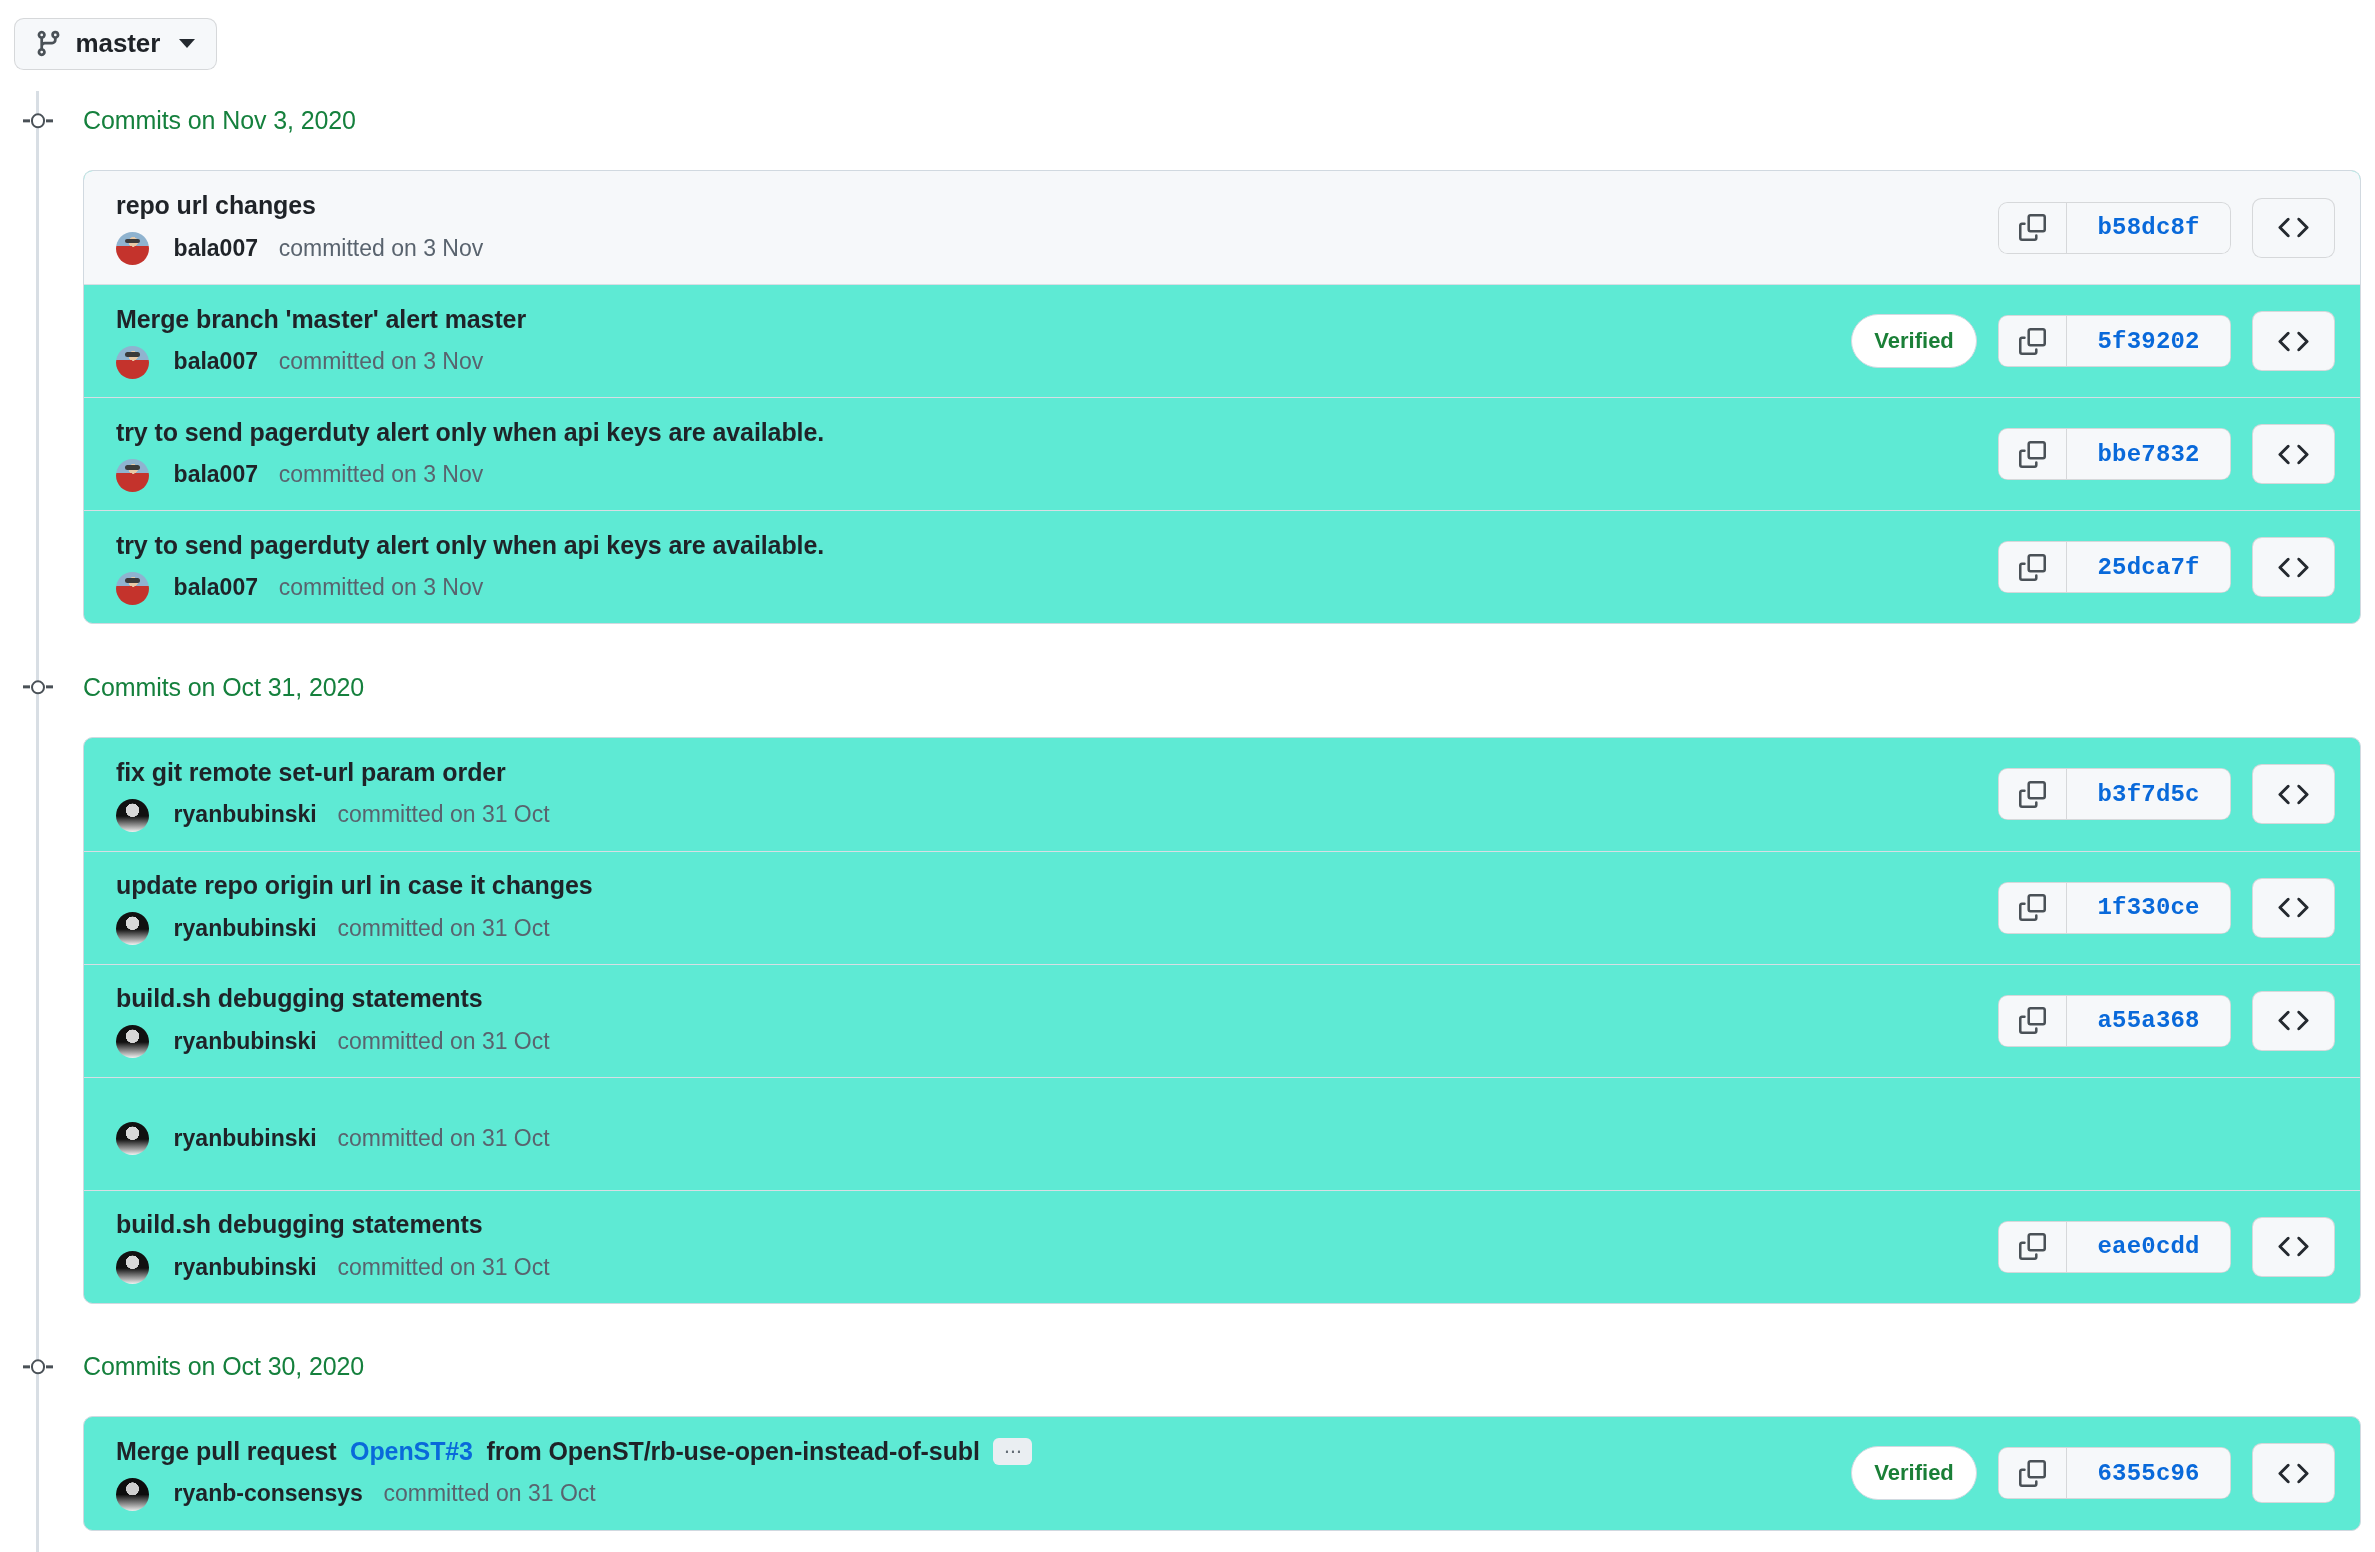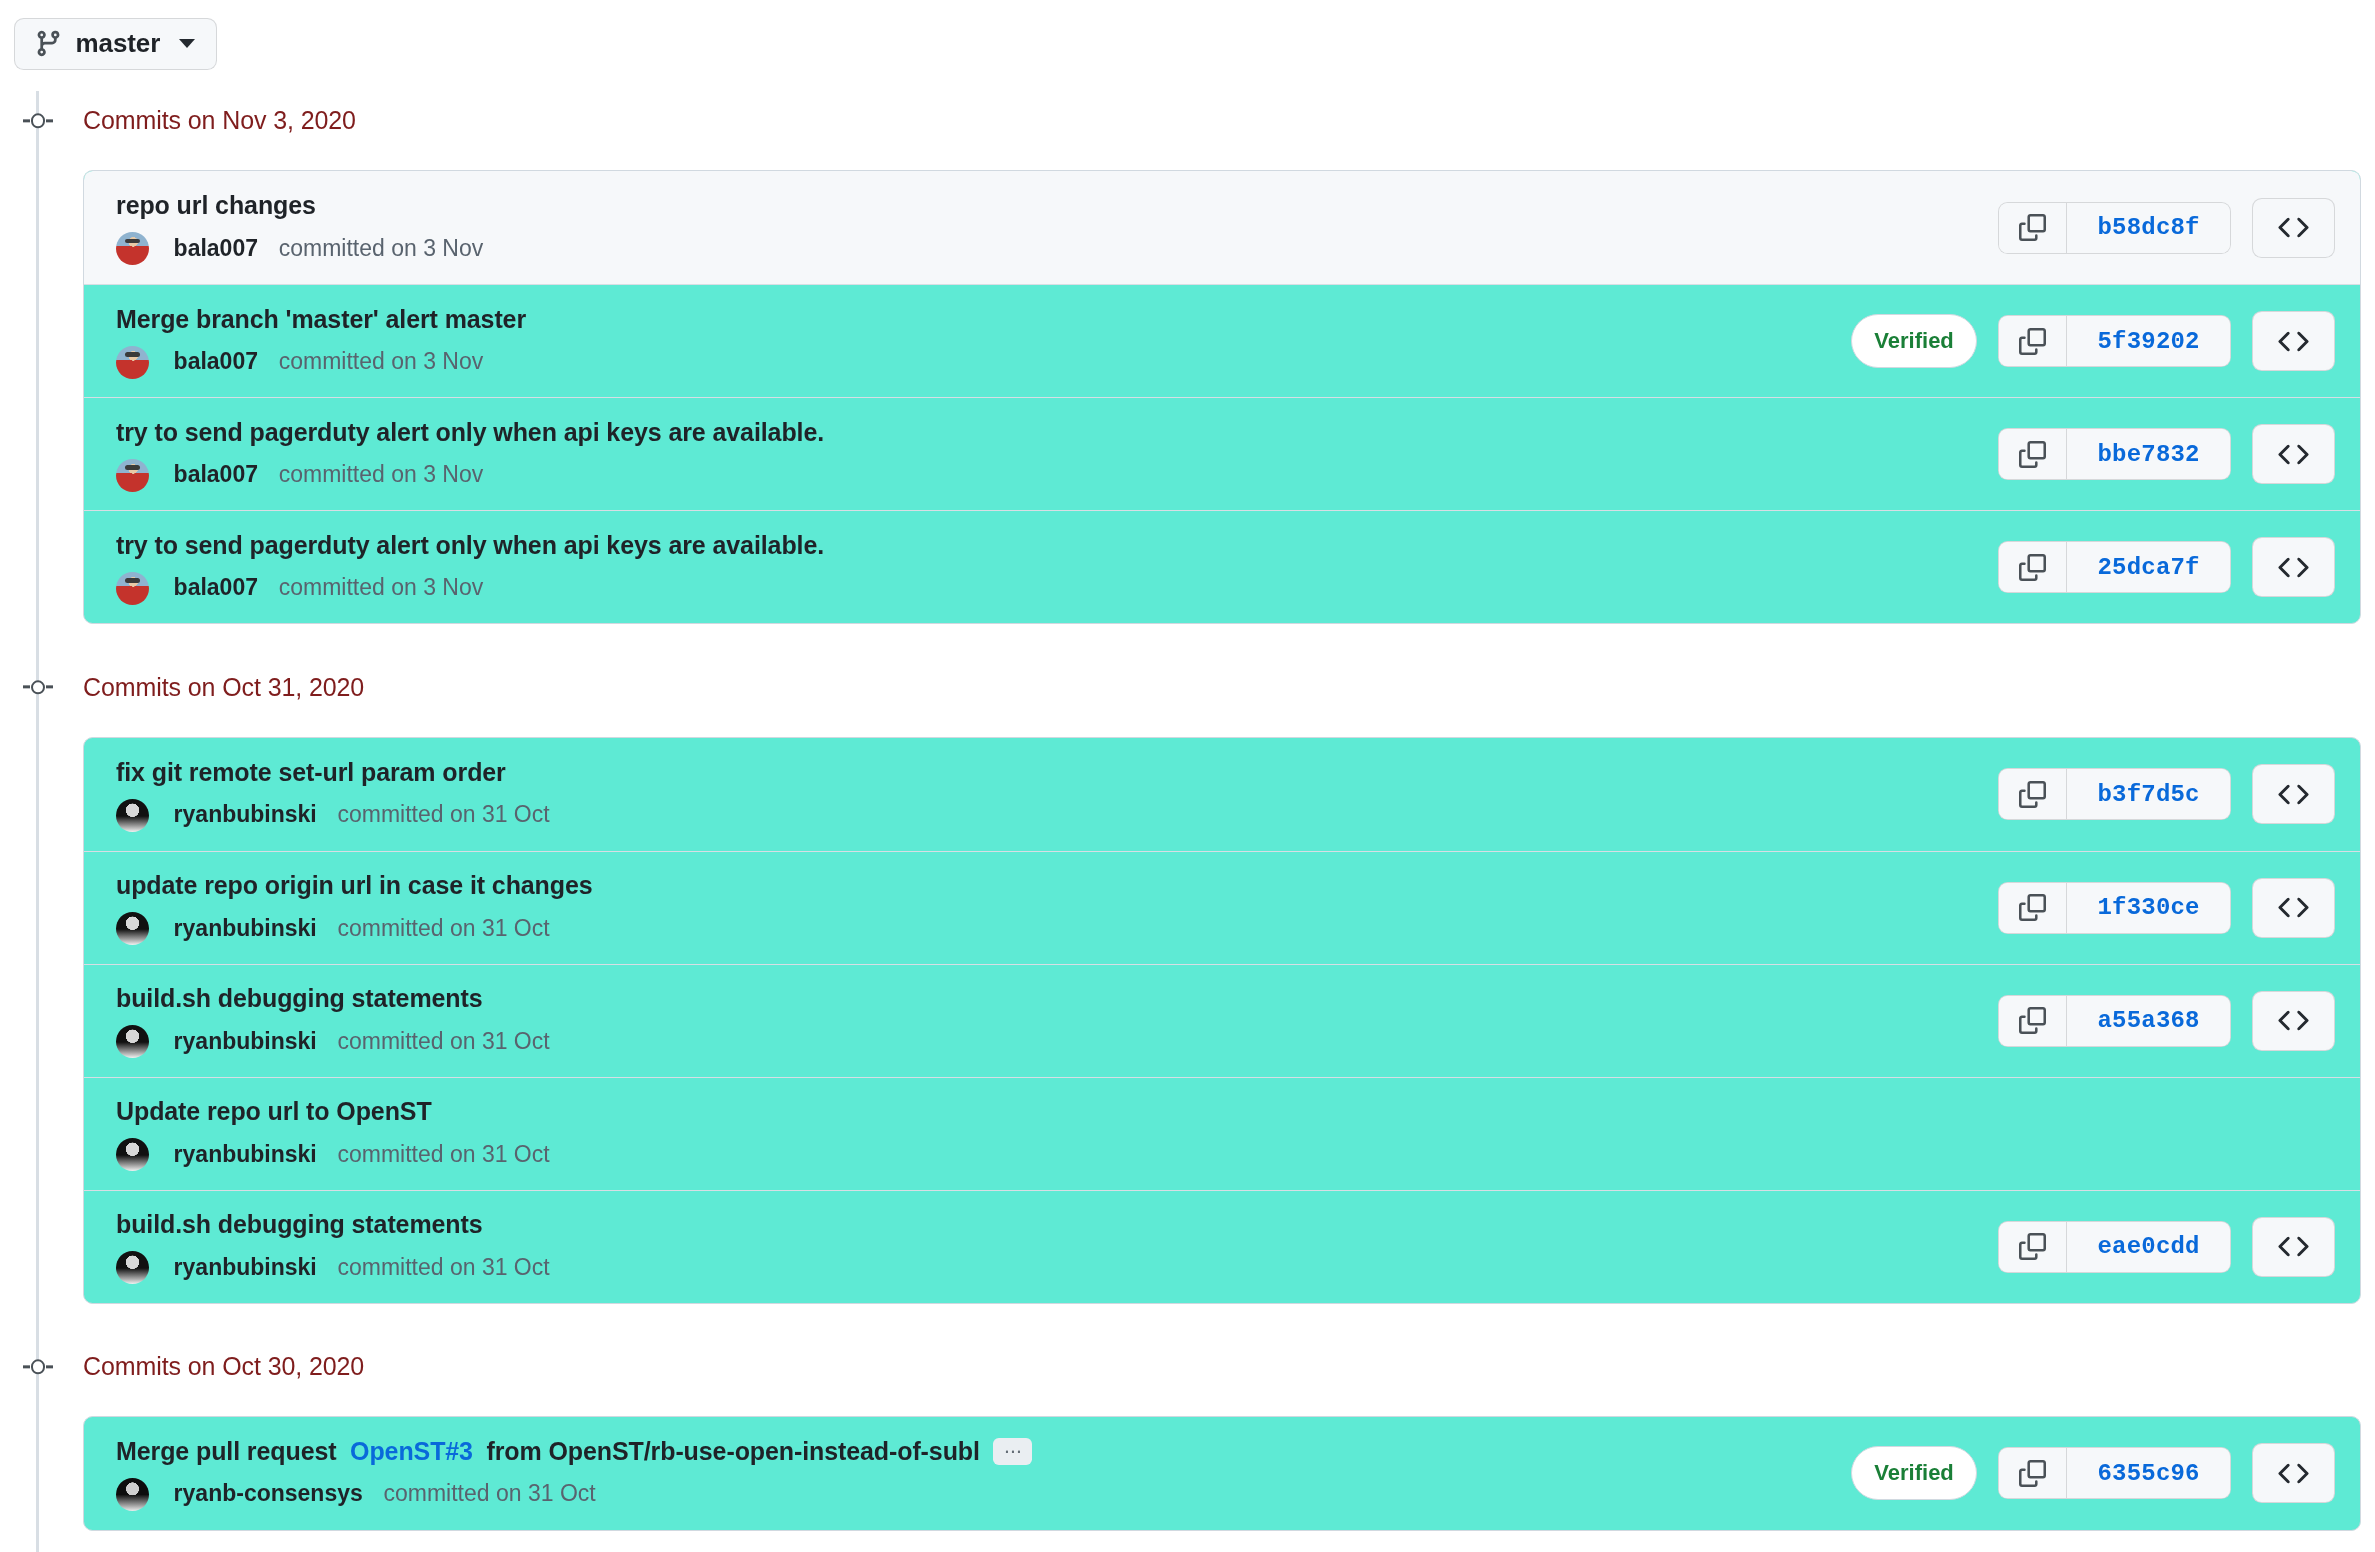--- a/index.html
+++ b/index.html
@@ -93,21 +93,21 @@
   .node .ring {
     width: 14.6px; height: 14.6px;
     border: 2.9px solid #4a5157;
     border-radius: 50%;
     background: #fff;
     margin: 0 1px;
   }
   .group-title {
     margin-left: 83px;
     font-size: 25px;
-    color: #7f1d1d;
+    color: #15803d;
     letter-spacing: -0.1px;
   }
 
   
   .card {
     margin-left: 83px;
     margin-right: 13.6px;
     border: 1px solid #d1d9e0;
     border-radius: 9.7px;
     overflow: hidden;
@@ -539,23 +539,20 @@
                   <span>
                     <svg class="icon-code" viewBox="0 0 16 16" fill="currentColor" aria-hidden="true">
                       <path d="m11.28 3.22 4.25 4.25a.75.75 0 0 1 0 1.06l-4.25 4.25a.749.749 0 0 1-1.275-.326.749.749 0 0 1 .215-.734L13.94 8l-3.72-3.72a.749.749 0 0 1 .326-1.275.749.749 0 0 1 .734.215Zm-6.56 0a.751.751 0 0 1 1.042.018.751.751 0 0 1 .018 1.042L2.06 8l3.72 3.72a.749.749 0 0 1-.326 1.275.749.749 0 0 1-.734-.215L.47 8.53a.75.75 0 0 1 0-1.06Z"></path>
                     </svg>
                   </span>
                 </button>
               </div>
             </div>
             <div class="commit-row">
               <div class="commit-main">
-                <div class="commit-title">
-                  <span>Update repo url to OpenST</span>
-                </div>
                 <div class="commit-meta">
                   <span class="avatar ryan"></span>
                   <span class="author">ryanbubinski</span>
                   <span class="committed-text">committed on 31 Oct</span>
                 </div>
               </div>
             </div>
             <div class="commit-row">
               <div class="commit-main">
                 <div class="commit-title">

